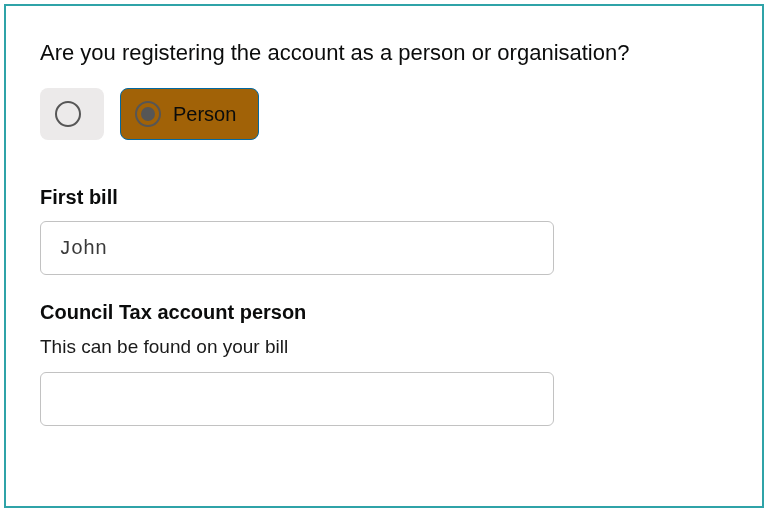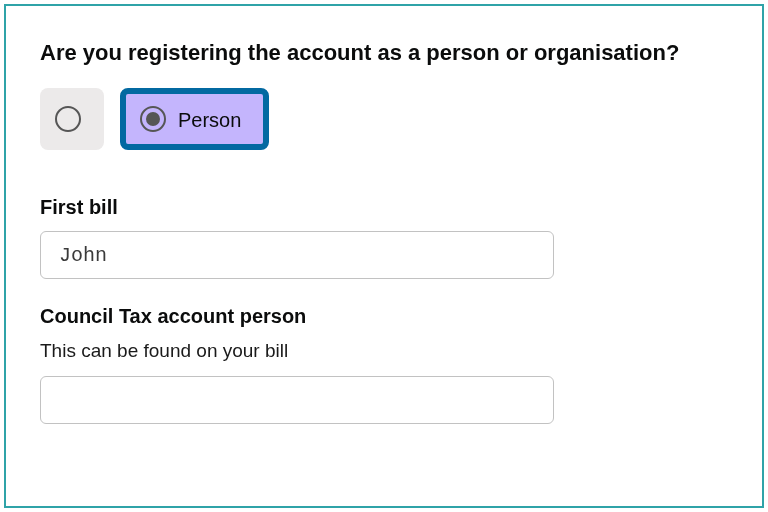--- a/index.html
+++ b/index.html
@@ -12,42 +12,41 @@
     color: #0b0c0c;
   }
   .frame {
     border: 2px solid #2fa3a8;
     height: 100%;
     padding: 34px 34px 0 34px;
     overflow: hidden;
   }
   .question {
     font-size: 22px;
-    font-weight: 700;
+    font-weight: 400;
     margin-bottom: 22px;
   }
   .radio-row {
     display: flex;
     gap: 16px;
     margin-bottom: 46px;
   }
   .radio-tile {
     display: flex;
     align-items: center;
     gap: 12px;
     padding: 12px 22px 12px 14px;
     border-radius: 8px;
     font-size: 20px;
     cursor: pointer;
     user-select: none;
   }
   .radio-tile.selected {
-    border: 6px solid #0369a1;
-    background: #c4b5fd;
-    align-items: flex-end;
+    border: 1px solid #0369a1;
+    background: #a16207;
   }
   .radio-tile.unselected {
     border: 1px solid transparent;
     background: #eceaea;
   }
   .radio-circle {
     width: 26px;
     height: 26px;
     border-radius: 50%;
     border: 2px solid #565656;
@@ -74,21 +73,21 @@
   .field-hint {
     font-size: 19px;
     font-weight: 400;
     color: #1a1a1a;
     margin-top: 4px;
     margin-bottom: 14px;
   }
   .text-input {
     width: 514px;
     max-width: 100%;
-    height: 48px;
+    height: 54px;
     border: 1px solid #c2c2c2;
     border-radius: 6px;
     padding: 4px 18px;
     font-family: "SFMono-Regular", Consolas, "Liberation Mono", Menlo, monospace;
     font-size: 20px;
     color: #3a3a3a;
     background: #fff;
   }
 </style>
 </head>

